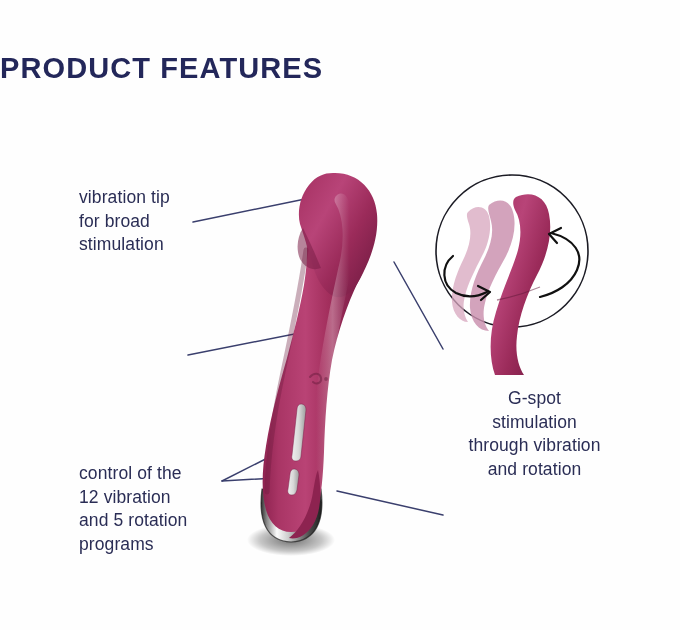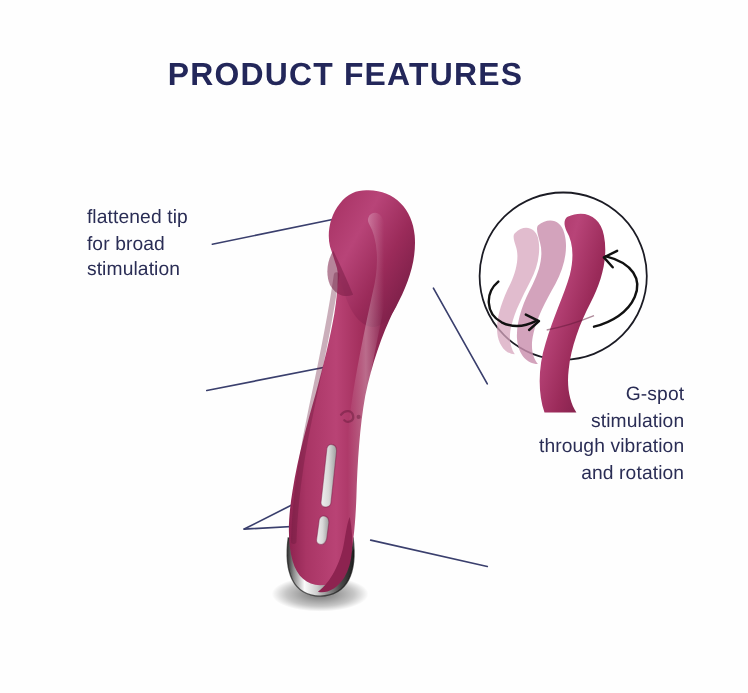--- a/index.html
+++ b/index.html
@@ -7,36 +7,36 @@
     width:680px;height:630px;
     background:#fefefe;
     font-family:"Liberation Sans", sans-serif;
     position:relative;
     overflow:hidden;
     -webkit-font-smoothing:antialiased;
   }
   #stage{position:absolute;inset:0;width:680px;height:630px;}
   .title{
     position:absolute;top:52px;left:0;width:628px;
-    text-align:center;
+    text-align:left;
     font-size:29px;
     font-weight:bold;
     letter-spacing:1.1px;
     color:#23275a;
   }
   .label{
     position:absolute;
     color:#2a2d55;
     font-size:17.5px;
     line-height:23.5px;
     font-weight:500;
     letter-spacing:.1px;
     white-space:pre-line;
   }
-  .label.right{text-align:right;}
+  .label.right{text-align:center;margin-top:40px;}
   #svg-art{position:absolute;top:0;left:0;}
 </style>
 </head>
 <body>
 
 <div id="stage">
 
   <div class="title">PRODUCT FEATURES</div>
 
   <svg id="svg-art" width="680" height="630" viewBox="0 0 680 630">
@@ -173,25 +173,29 @@
         <path d="M561 228 L549 234 L557 243" stroke-linejoin="round"></path>
       </g>
 
       <g fill="none" stroke="#111111" stroke-width="2.2" stroke-linecap="round">
         <path d="M453 256 C441 266 441 285 456 293 C466 298 477 297 487 292"></path>
         <path d="M478 286 L490 292 L481 300" stroke-linejoin="round"></path>
       </g>
     </g>
   </svg>
 
-  <div class="label" style="left:79px;top:186px;width:150px;">flattened tip
+  <div class="label" style="left:79px;top:186px;width:150px;">vibration tip
 for broad
 stimulation</div>
 
 
+  <div class="label" style="left:79px;top:462px;width:165px;">control of the
+12 vibration
+and 5 rotation
+programs</div>
 
   <div class="label right" style="left:447px;top:347px;width:175px;">G-spot
 stimulation
 through vibration
 and rotation</div>
 
 
 </div>
 
 </body></html>

